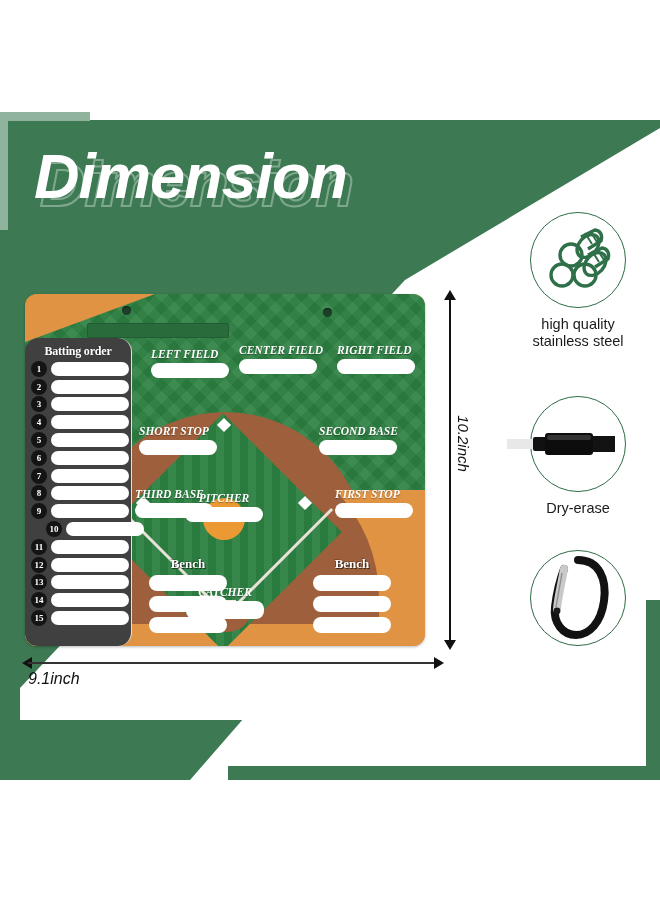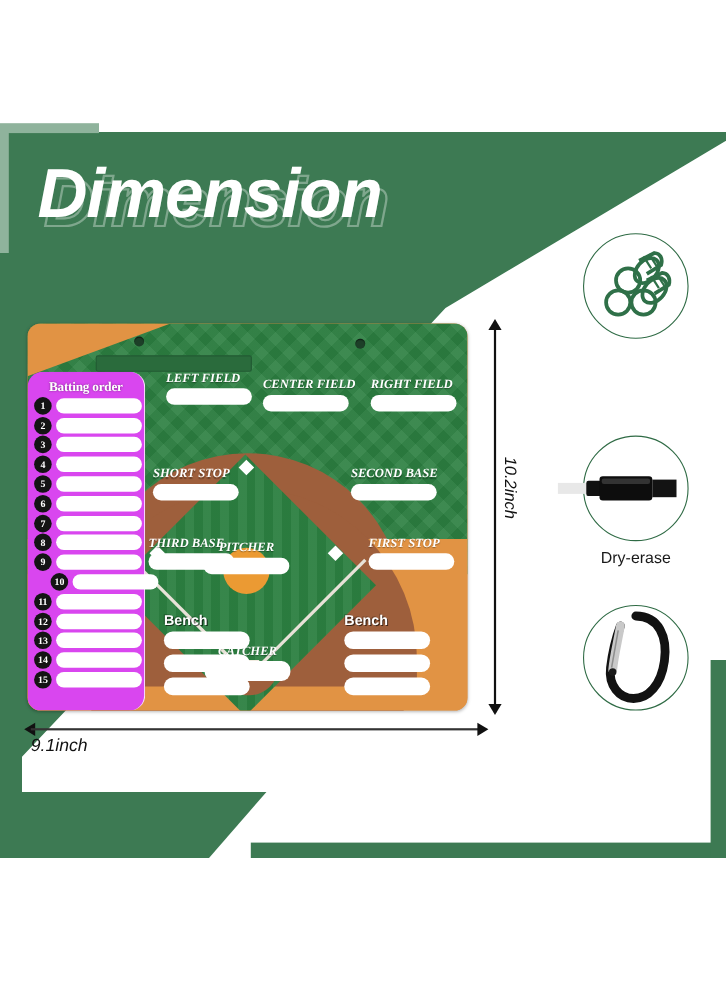--- a/index.html
+++ b/index.html
@@ -243,21 +243,21 @@
     border-radius: 2px;
   }
 
   
   .batting-panel {
     position: absolute;
     left: 0;
     top: 44px;
     width: 106px;
     height: 308px;
-    background: #d946ef;
+    background: #404040;
     border-radius: 14px 14px 14px 12px;
     border-right: 1px solid rgba(255,255,255,0.85);
   }
   .batting-title {
     position: absolute;
     left: 0;
     top: 6px;
     width: 106px;
     text-align: center;
     color: #ffffff;
@@ -315,24 +315,24 @@
     width: 78px;
     height: 15px;
     background: #ffffff;
     border-radius: 8px;
   }
   .bench {
     position: absolute;
   }
   .bench-label {
     color: #ffffff;
-    font-family: Liberation Sans, sans-serif;
+    font-family: Liberation Serif, serif;
     font-weight: bold;
     font-size: 13px;
-    text-align: left;
+    text-align: center;
     width: 78px;
     text-shadow: 1px 1px 0 rgba(0,0,0,0.6), -1px -1px 0 rgba(0,0,0,0.25);
     margin-bottom: 3px;
   }
   .bench-slot {
     width: 78px;
     height: 16px;
     background: #ffffff;
     border-radius: 8px;
     margin-bottom: 5px;
@@ -526,21 +526,21 @@
             <div class="order-num">14</div>
             <div class="order-slot"></div>
           </div>
           <div class="order-row" style="top: 271.2px;">
             <div class="order-num">15</div>
             <div class="order-slot"></div>
           </div>
         </div>
     </div>
 
-    <div class="pos" style="left:126px; top:44px;">
+    <div class="pos" style="left:126px; top:54px;">
       <div class="pos-label">LEFT FIELD</div>
       <div class="pos-slot"></div>
     </div>
     <div class="pos" style="left:214px; top:50px;">
       <div class="pos-label">CENTER FIELD</div>
       <div class="pos-slot"></div>
     </div>
     <div class="pos" style="left:312px; top:50px;">
       <div class="pos-label">RIGHT FIELD</div>
       <div class="pos-slot"></div>
@@ -607,20 +607,24 @@
           <ellipse cx="64" cy="51" rx="9" ry="13" transform="rotate(42 64 51)"></ellipse>
           <path d="M57 42 L71 35 A9 13 42 0 1 77 46 L64 54"></path>
           <line x1="61" y1="38" x2="68" y2="49" stroke-width="2"></line>
           <line x1="66" y1="36" x2="73" y2="47" stroke-width="2"></line>
           <circle cx="40" cy="42" r="11"></circle>
           <circle cx="31" cy="62" r="11"></circle>
           <circle cx="54" cy="62" r="11"></circle>
         </g>
       </svg>
     </div>
+    <div class="feature-caption">
+      <div>high quality</div>
+      <div>stainless steel</div>
+    </div>
   </div>
 
   <div class="feature" style="top:396px;">
     <div class="feature-circle">
       <svg class="marker-body" viewBox="0 0 118 24" aria-hidden="true">
         <rect x="0" y="7" width="28" height="10" fill="#e8e8e8"></rect>
         <rect x="26" y="5" width="14" height="14" rx="2" fill="#111111"></rect>
         <rect x="38" y="1" width="48" height="22" rx="3" fill="#0d0d0d"></rect>
         <rect x="86" y="4" width="22" height="16" fill="#131313"></rect>
         <rect x="40" y="3" width="44" height="5" rx="2" fill="#333333"></rect>

